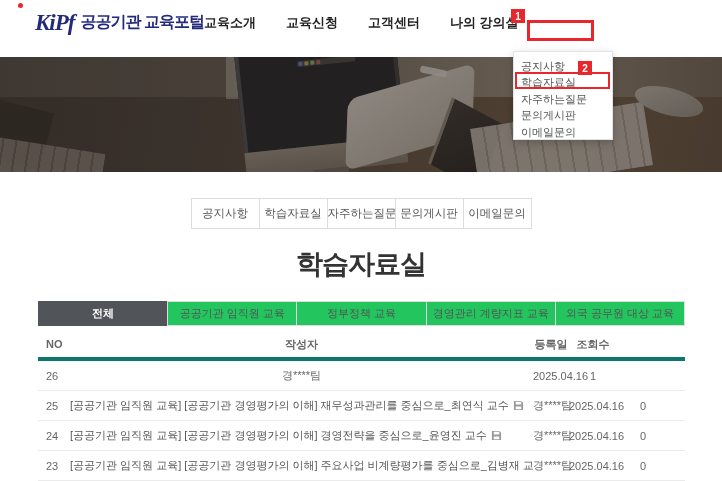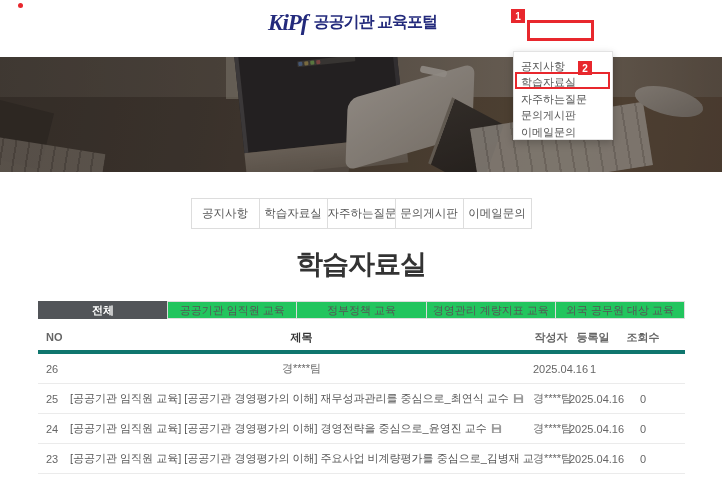--- a/index.html
+++ b/index.html
@@ -1,20 +1,20 @@
 <!DOCTYPE html>
 <html><head>
 <meta charset="utf-8">
 <style>
   * { margin:0; padding:0; box-sizing:border-box; }
   html,body { width:722px; height:481px; overflow:hidden; background:#fff;
     font-family:"Liberation Sans","DejaVu Sans",sans-serif; }
 
   
-  .header { height:57px; display:flex; align-items:center; justify-content:center;
+  .header { height:57px; display:flex; align-items:center; justify-content:flex-start;
     padding:0 52px 12px 35px; background:#fff; position:relative; z-index:5; }
   .logo { display:flex; align-items:center; gap:6px; cursor:pointer; }
   .logo-mark { font-family:"Liberation Serif","DejaVu Serif",serif; font-style:italic;
     font-weight:bold; font-size:23px; color:#232a7c; position:relative; letter-spacing:-1px; }
   .logo-dot { position:absolute; left:18px; top:3px; width:5px; height:5px;
     border-radius:50%; background:#e8272d; }
   .logo-title { font-size:16px; font-weight:bold; color:#232a7c; letter-spacing:-1px; }
   .nav { display:flex; gap:30px; }
   .nav-item { font-size:13px; font-weight:bold; color:#222; cursor:pointer; white-space:nowrap; }
 
@@ -63,21 +63,21 @@
   .tab-strip { margin-top:26px; display:flex; justify-content:center; }
   .tab-strip .tab { width:69px; height:31px; line-height:29px; text-align:center; font-size:11.5px;
     color:#555; background:#fff; border:1px solid #ddd; margin-left:-1px; cursor:pointer; white-space:nowrap; }
   .tab-strip .tab:first-child { margin-left:0; }
 
   
   .page-title { margin-top:16px; height:38px; line-height:38px; text-align:center;
     font-size:27px; font-weight:bold; color:#333; letter-spacing:-1px; }
 
   
-  .cat-tabs { margin:18px 37px 0 38px; display:flex; height:18px; }
+  .cat-tabs { margin:18px 37px 0 38px; display:flex; height:25px; }
   .cat-tab { flex:1; font-size:11px; color:#555; background:#22c55e; border:1px solid #ddd;
     margin-left:-1px; display:flex; align-items:center; justify-content:center; cursor:pointer; white-space:nowrap; }
   .cat-tab:first-child { margin-left:0; }
   .cat-tab.active { background:#515458; border-color:#515458; color:#fff; font-weight:bold; }
 
   
   .board { margin:5px 37px 0 38px; }
   .brow { display:grid; grid-template-columns:32px 1fr 36px 48px 52px; padding-right:16px;
     align-items:center; height:30px; }
   .brow.head { font-weight:bold; color:#333; border-bottom:4px solid #0f766e; }
@@ -89,20 +89,26 @@
   .clip-icon { flex:0 0 auto; }
 </style>
 </head>
 <body>
 
 <div class="header">
   <div class="logo">
     <span class="logo-mark">KiPf</span>
     <span class="logo-dot"></span>
     <span class="logo-title">공공기관 교육포털</span>
+  </div>
+  <div class="nav">
+    <span class="nav-item">교육소개</span>
+    <span class="nav-item">교육신청</span>
+    <span class="nav-item">고객센터</span>
+    <span class="nav-item">나의 강의실</span>
   </div>
 </div>
 
 <div class="hero">
   <div class="hero-wall"></div>
   <div class="hero-window"></div>
   <div class="laptop-left"></div>
   <div class="kb-left"></div>
   <div class="imac">
     <div class="imac-screen">
@@ -151,21 +157,20 @@
   <div class="cat-tab active">전체</div>
   <div class="cat-tab">공공기관 임직원 교육</div>
   <div class="cat-tab">정부정책 교육</div>
   <div class="cat-tab">경영관리 계량지표 교육</div>
   <div class="cat-tab">외국 공무원 대상 교육</div>
 </div>
 
 <div class="board">
   <div class="brow head">
     <span class="c-no">NO</span>
-    <span class="c-title">제목</span>
     <span class="c-c">작성자</span>
     <span class="c-c">등록일</span>
     <span class="c-c">조회수</span>
   </div>
 
   <div class="brow data">
     <span class="c-no">26</span>
     <span class="c-c">경****팀</span>
     <span class="c-c">2025.04.16</span>
     <span class="c-c">1</span>

